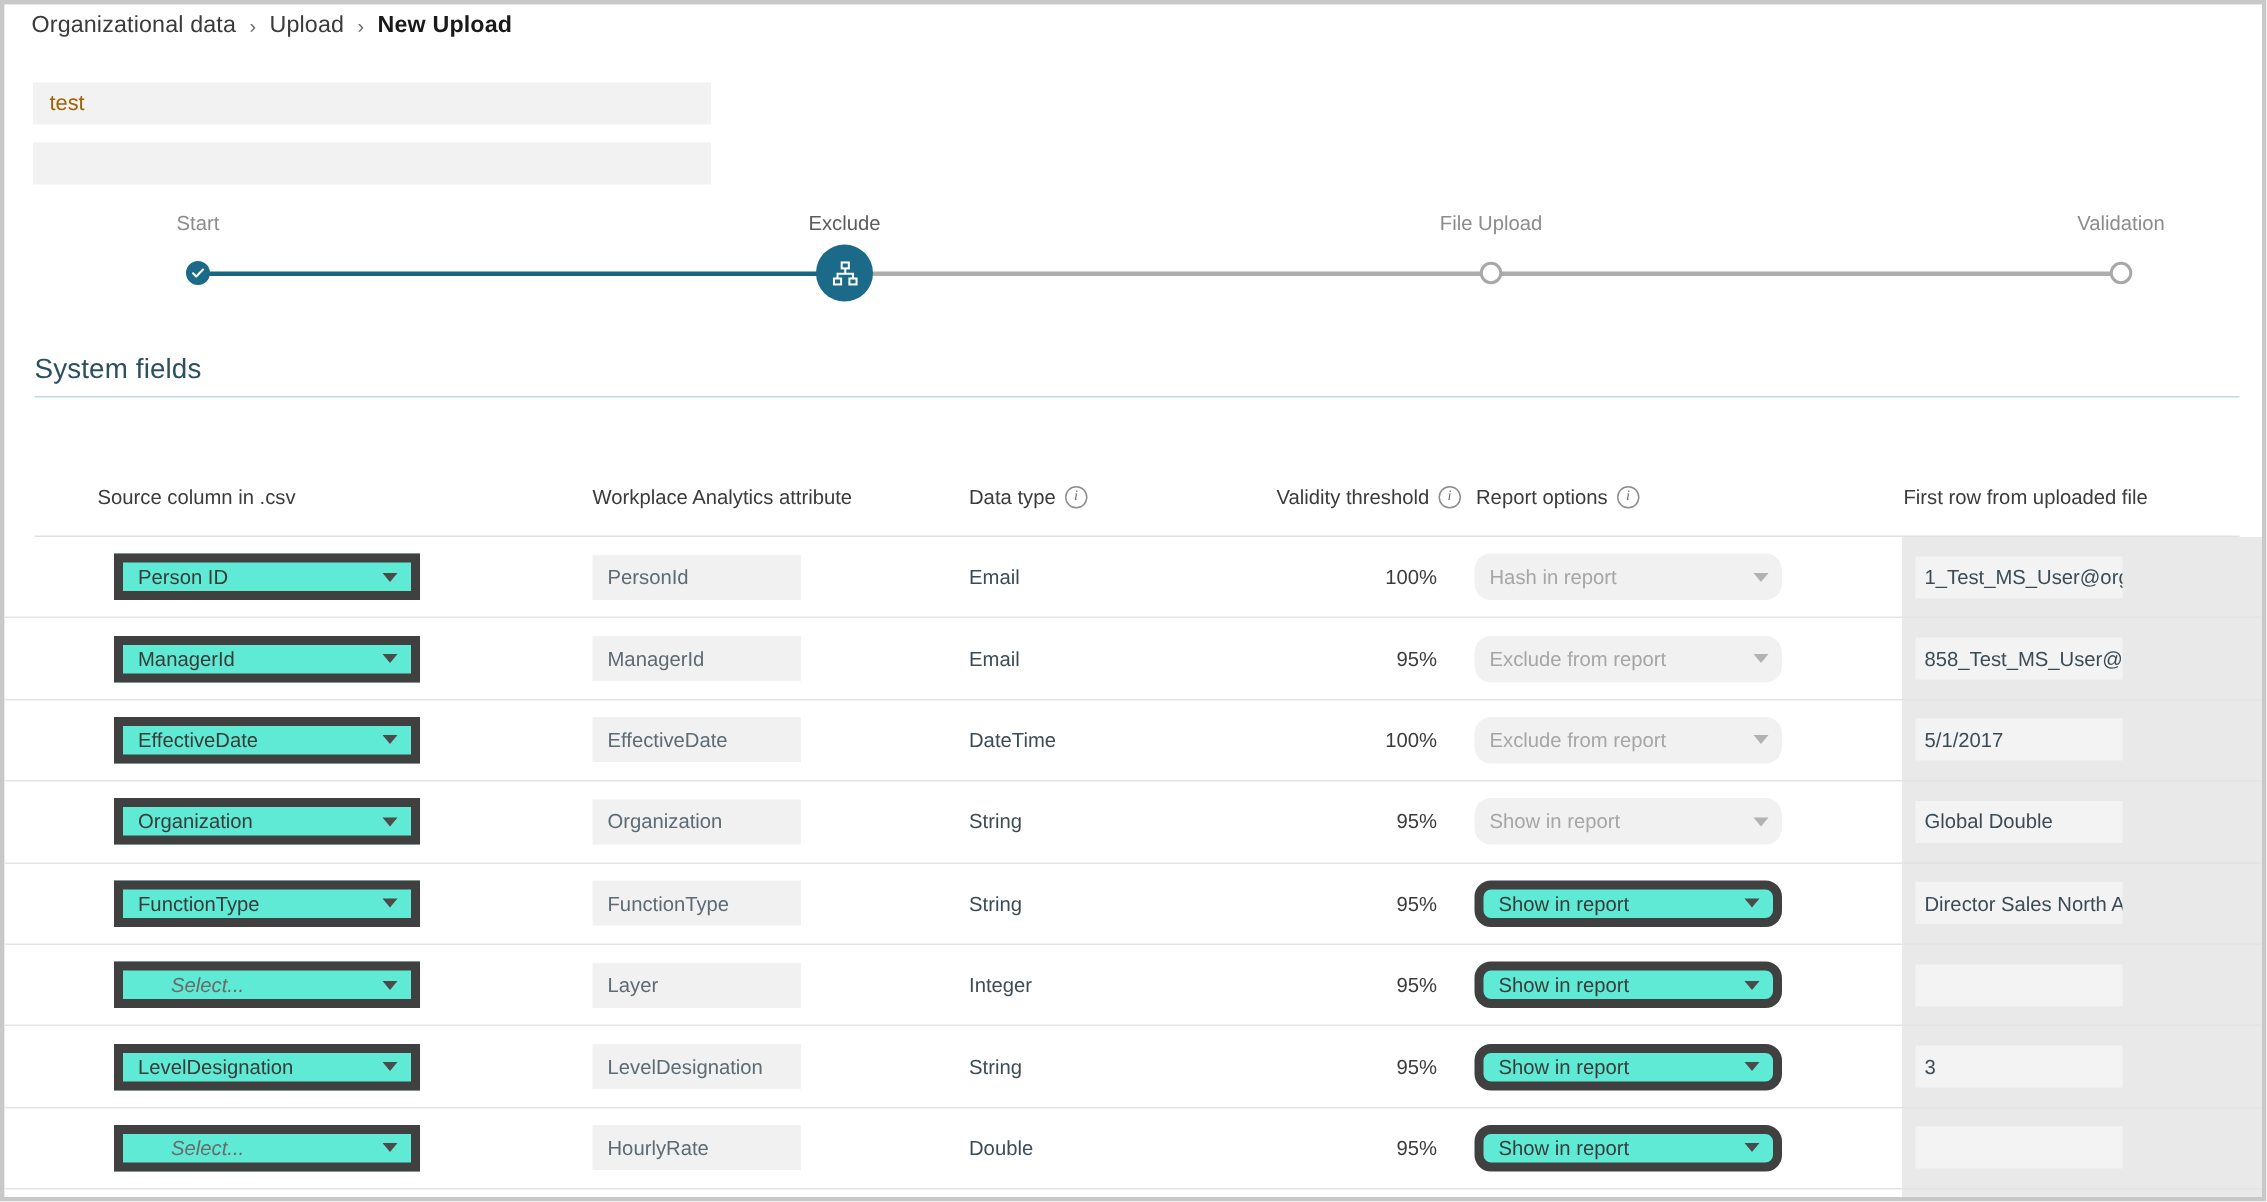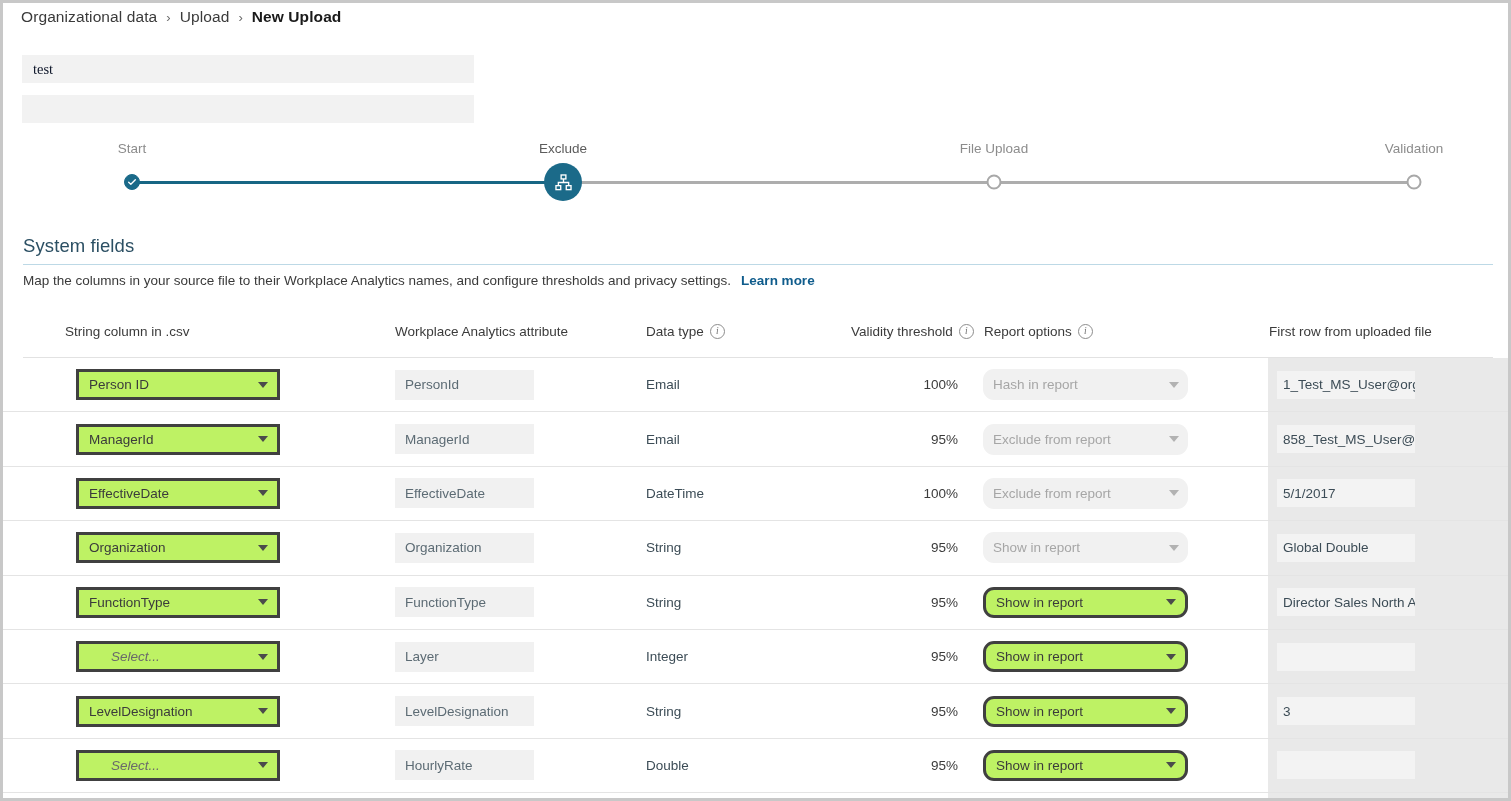--- a/index.html
+++ b/index.html
@@ -57,23 +57,23 @@
 
   
   .topfield {
     position: absolute;
     left: 19px;
     width: 452px;
     height: 28px;
     background: #f2f2f2;
     border: none;
     box-sizing: border-box;
-    font-family: Liberation Serif, serif;
+    font-family: Liberation Sans, sans-serif;
     font-size: 14.5px;
-    color: #0f172a;
+    color: #a16207;
     padding: 0 11px;
     line-height: 28px;
   }
   #field-name { top: 52px; }
   #field-desc { top: 92px; }
 
   
   .stepper {
     position: absolute;
     left: 12px;
@@ -227,22 +227,22 @@
     top: 50%;
     transform: translateY(-50%);
     color: #d6322b;
     font-size: 15px;
     line-height: 1;
   }
   .ddl {
     position: relative;
     box-sizing: border-box;
     height: 31px;
-    border: 3px solid #404040;
-    background: #bef264;
+    border: 6px solid #404040;
+    background: #5eead4;
     display: flex;
     align-items: center;
     padding: 0 28px 0 10px;
     font-size: 13.5px;
     color: #3b3b3b;
     cursor: pointer;
     white-space: nowrap;
     overflow: hidden;
   }
   .ddl.placeholder { color: #6a6a6a; font-style: italic; padding-left: 32px; }
@@ -342,30 +342,27 @@
         <path d="M12 7.5 V12 M5.5 16 V12 H18.5 V16" fill="none" stroke="#ffffff" stroke-width="1.7"></path>
       </svg>
     </div>
 
     <div class="node todo" style="left:979px"></div>
     <div class="node todo" style="left:1399px"></div>
   </div>
 
   <div class="section-title">System fields</div>
   <div class="section-rule"></div>
-  <div class="section-desc">
-    <span>Map the columns in your source file to their Workplace Analytics names, and configure thresholds and privacy settings.</span><a class="learn">Learn more</a>
-  </div>
 
   <div class="table">
     <div class="shade-band"></div>
 
     <div class="thead">
       <div class="th" style="left:62px">
-        <span>String column in .csv</span>
+        <span>Source column in .csv</span>
       </div>
       <div class="th" style="left:392px">
         <span>Workplace Analytics attribute</span>
       </div>
       <div class="th" style="left:643px">
         <span>Data type</span>
         <span class="info-icon">i</span>
       </div>
       <div class="th" style="left:848px">
         <span>Validity threshold</span>

